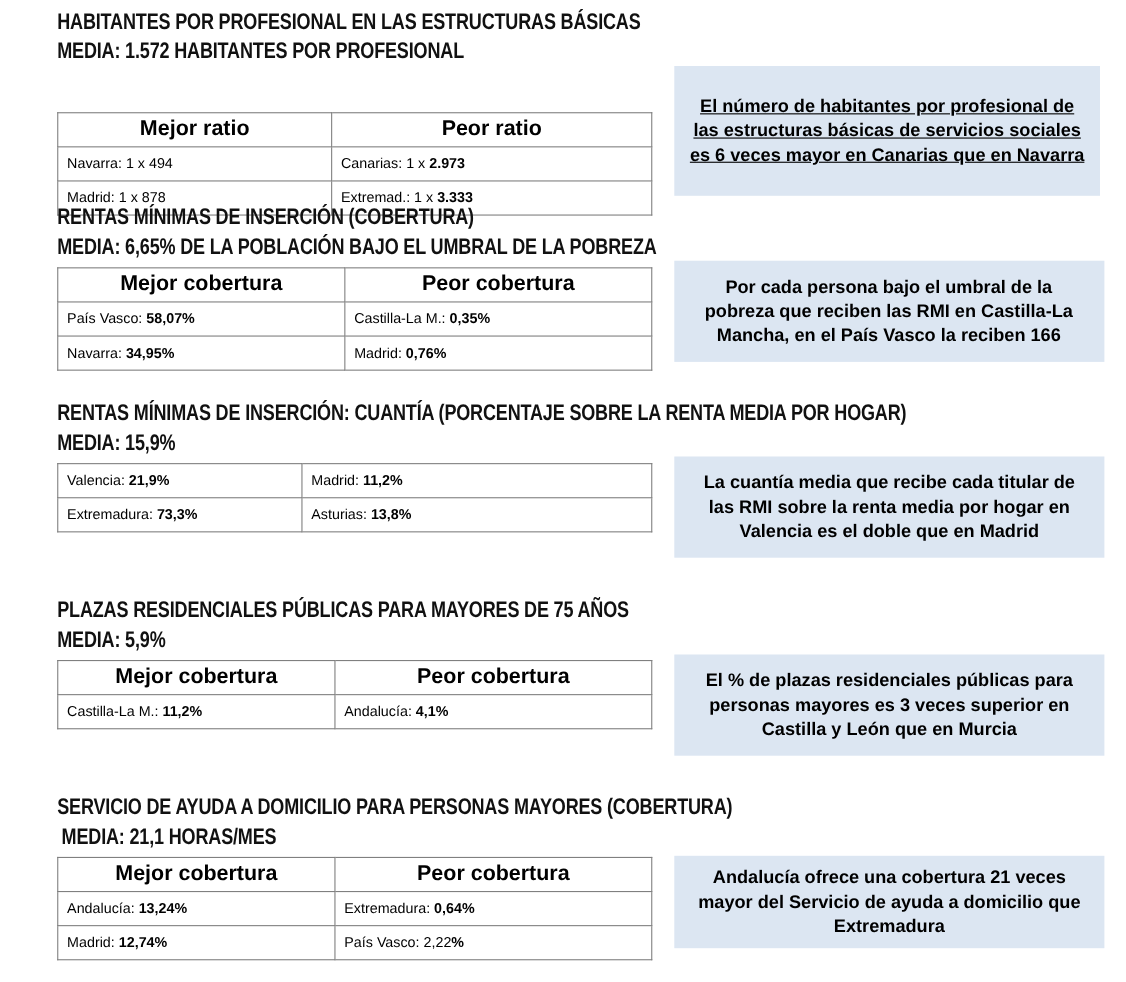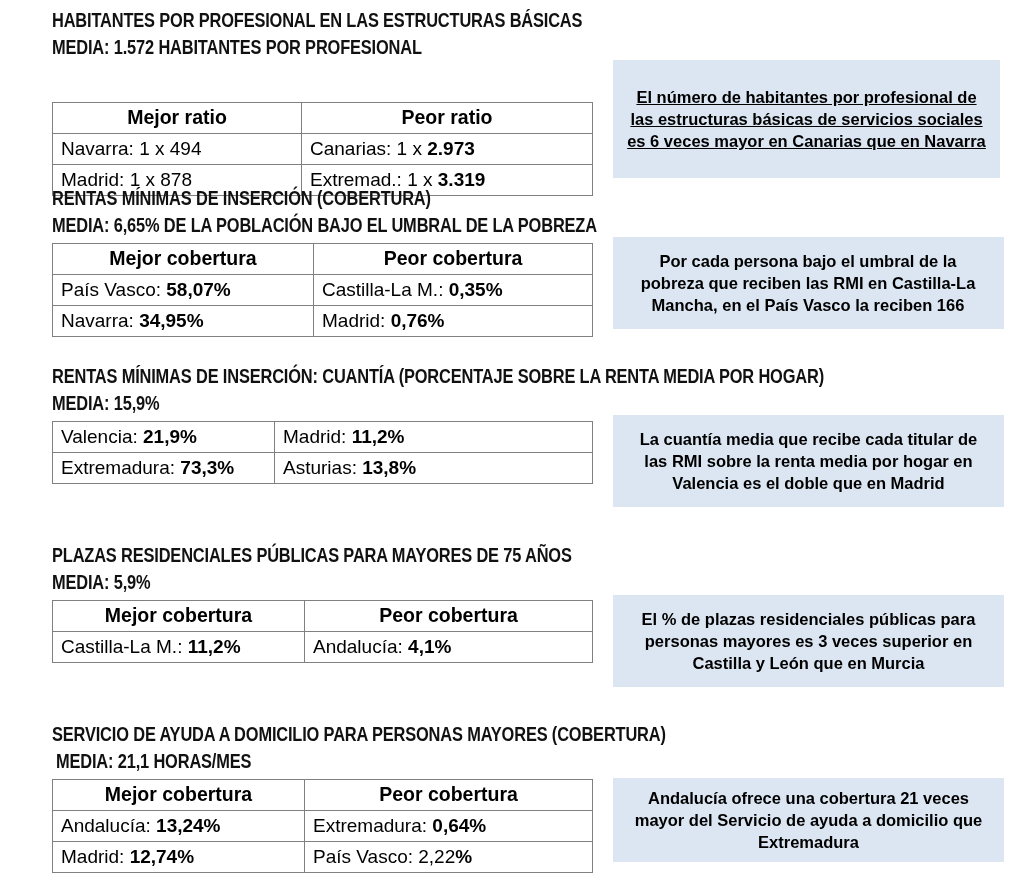--- a/index.html
+++ b/index.html
@@ -64,21 +64,21 @@
   table.data-table {
     border-collapse: collapse;
     table-layout: fixed;
     margin-top: 7px;
     background: #ffffff;
   }
   table.data-table td {
     border: 1.6px solid #808080;
     height: 30px;
     padding: 0 8px;
-    font-size: 19px;
+    font-size: 13px;
     line-height: 1.1;
     vertical-align: middle;
     font-family: "Liberation Sans", sans-serif;
   }
   table.data-table tr.head td {
     text-align: center;
     font-weight: 700;
     font-size: 19.5px;
   }
   table.data-table tr.body td {
@@ -126,21 +126,21 @@
           <tr class="head">
             <td>Mejor ratio</td>
             <td>Peor ratio</td>
           </tr>
           <tr class="body">
             <td><span>Navarra: 1 x </span><span>494</span></td>
             <td><span>Canarias: 1 x </span><b>2.973</b></td>
           </tr>
           <tr class="body">
             <td><span>Madrid: 1 x </span><span>878</span></td>
-            <td><span>Extremad.: 1 x </span><b>3.319</b></td>
+            <td><span>Extremad.: 1 x </span><b>3.333</b></td>
           </tr>
         </tbody>
       </table>
     </div>
     <div class="callout" style="left:613px; top:52px; width:387px; height:118px;text-decoration:underline;">
       <div class="callout-text">El número de habitantes por profesional de las estructuras básicas de servicios sociales es 6 veces mayor en Canarias que en Navarra</div>
     </div>
   </div>
 
   <div class="section" style="top:186px;">

